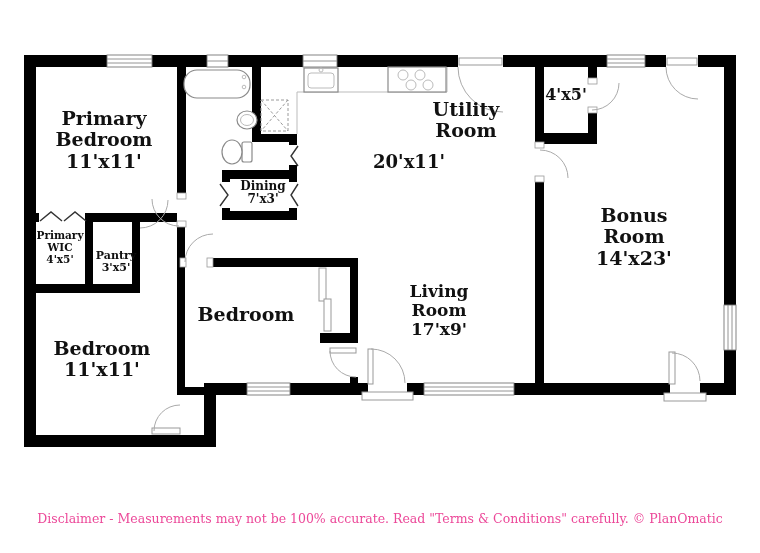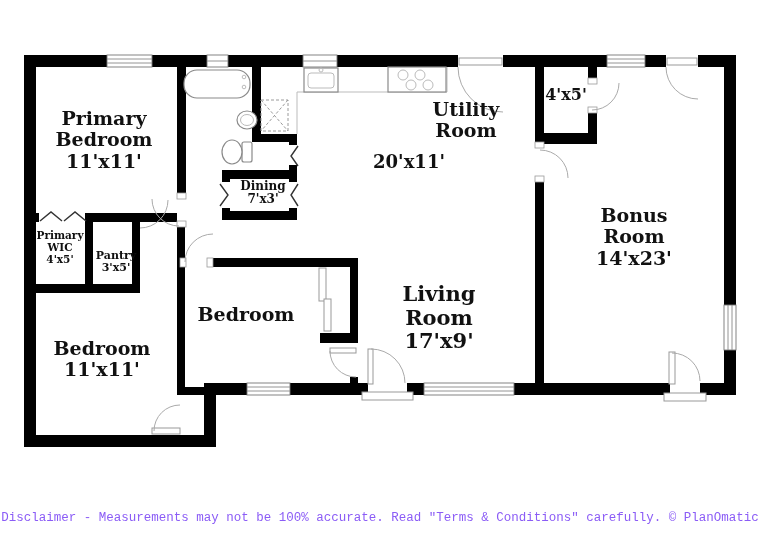--- a/index.html
+++ b/index.html
@@ -2,21 +2,21 @@
 <html><head>
 <meta charset="utf-8">
 <style>
   html,body{margin:0;padding:0;background:#fff;}
   #plan{position:relative;width:760px;height:553px;background:#fff;overflow:hidden;
         font-family:"DejaVu Serif", serif;}
   #plan svg{position:absolute;left:0;top:0;}
   .lbl{position:absolute;transform:translateX(-50%);text-align:center;
        font-weight:bold;color:#111;line-height:1.12;white-space:nowrap;}
   .disclaimer{position:absolute;left:50%;transform:translateX(-50%);
-       font-weight:normal;color:#8b5cf6;white-space:nowrap;font-family:Liberation Mono, monospace;}
+       font-weight:normal;color:#ec4899;white-space:nowrap;}
   .wall{fill:#000;}
   .gap{fill:#fff;}
   .win{fill:#fff;stroke:#777;stroke-width:0.9;}
   .winline{stroke:#888;stroke-width:0.9;}
   .leaf{fill:#fff;stroke:#999;stroke-width:1;}
   .arc{fill:none;stroke:#aaa;stroke-width:1;}
   .fix{fill:#fff;stroke:#8a8a8a;stroke-width:1.2;}
   .fixthin{fill:none;stroke:#bbb;stroke-width:1;}
   .dash{fill:none;stroke:#9a9a9a;stroke-width:1;stroke-dasharray:3 2;}
   .zig{fill:none;stroke:#333;stroke-width:1.4;}
@@ -198,21 +198,21 @@
     <div>WIC</div>
     <div>4'x5'</div>
   </div>
   <div class="lbl" style="left:116px;top:238px;font-size:11px;margin-top:12px;">
     <div>Pantry</div>
     <div>3'x5'</div>
   </div>
   <div class="lbl" style="left:246px;top:304px;font-size:19px;">
     <div>Bedroom</div>
   </div>
-  <div class="lbl" style="left:439px;top:282px;font-size:21px;">
+  <div class="lbl" style="left:439px;top:282px;font-size:17px;">
     <div>Living</div>
     <div>Room</div>
     <div>17'x9'</div>
   </div>
   <div class="lbl" style="left:102px;top:338px;font-size:19px;">
     <div>Bedroom</div>
     <div>11'x11'</div>
   </div>
 
   <div class="disclaimer" style="top:511px;font-size:12.5px;">Disclaimer - Measurements may not be 100% accurate. Read "Terms &amp; Conditions" carefully. © PlanOmatic</div>

